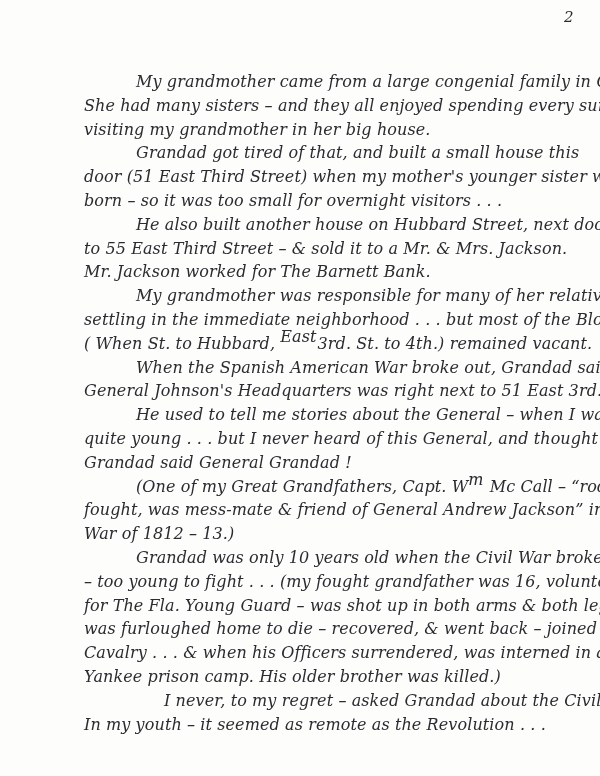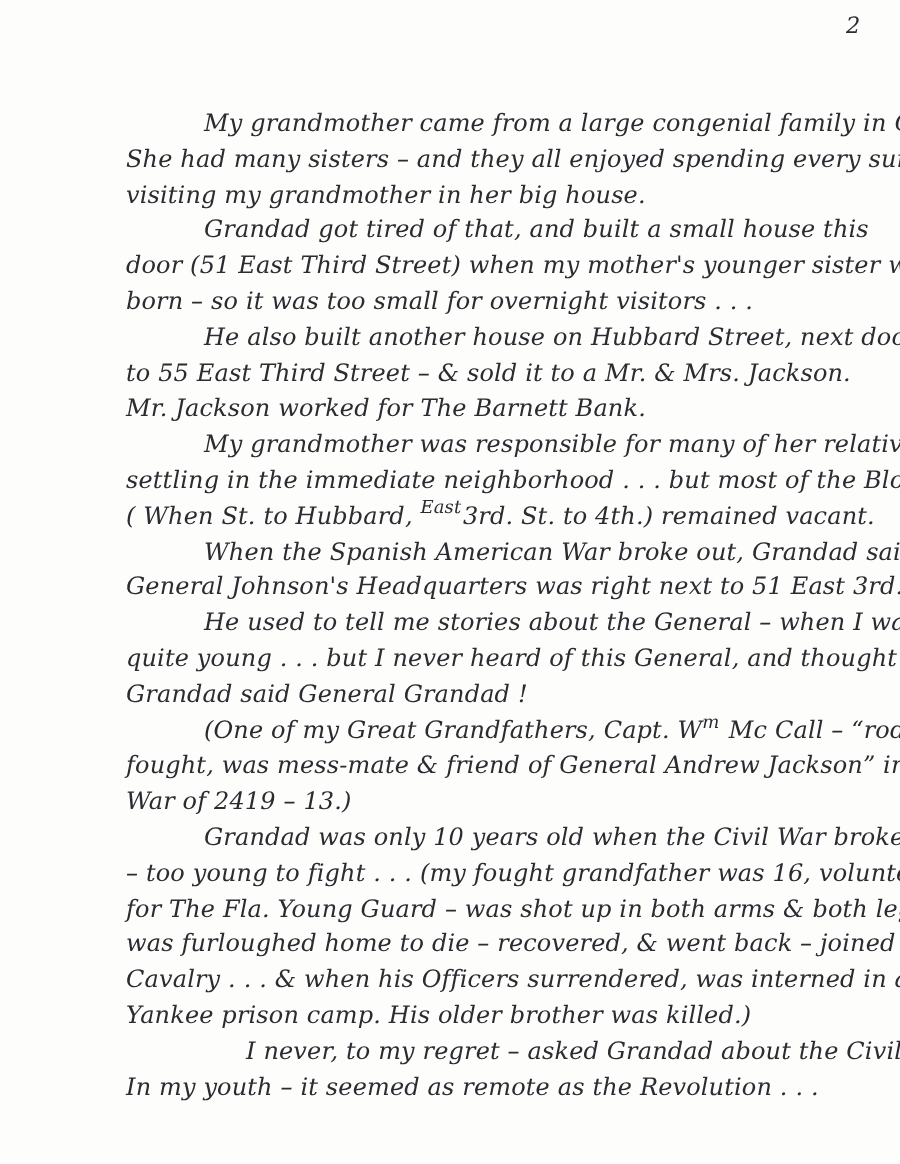--- a/index.html
+++ b/index.html
@@ -39,21 +39,21 @@
   }
   .ind0 { padding-left: 0; }
   .ind1 { padding-left: 52px; }
   .ind2 { padding-left: 80px; }
   .u {
     text-underline-offset: 3px;
     text-decoration-thickness: 1px;
   }
   .sup {
     display: inline-block;
-    font-size: 12px;
+    font-size: 16px;
     vertical-align: 7px;
     line-height: 10px;
     margin-right: 1px;
   }
 </style>
 </head>
 <body>
 
 <div class="page">
   <span class="page-number">2</span>
@@ -70,21 +70,21 @@
       <div class="hline ind1"><span>My grandmother was responsible for many of her relatives</span></div>
       <div class="hline ind0"><span>settling in the immediate neighborhood . . . but most of the Block</span></div>
       <div class="hline ind0"><span>( When St. to Hubbard, </span><span class="sup">East</span><span>3rd. St. to 4th.) remained vacant.</span></div>
       <div class="hline ind1"><span>When the Spanish American War broke out, Grandad said,</span></div>
       <div class="hline ind0"><span>General Johnson's Headquarters was right next to 51 East 3rd. St.</span></div>
       <div class="hline ind1"><span>He used to tell me stories about the General – when I was</span></div>
       <div class="hline ind0"><span>quite young . . . but I never heard of this General, and thought</span></div>
       <div class="hline ind0"><span>Grandad said General </span><span class="u">Grandad</span><span> !</span></div>
       <div class="hline ind1"><span>(One of my Great Grandfathers, Capt. W</span><span class="sup">m</span><span> Mc Call – “rode,</span></div>
       <div class="hline ind0"><span>fought, was mess-mate &amp; friend of </span><span class="u">General Andrew Jackson</span><span>” in the</span></div>
-      <div class="hline ind0"><span>War of 2419 – 13.)</span></div>
+      <div class="hline ind0"><span>War of 1812 – 13.)</span></div>
       <div class="hline ind1"><span>Grandad was only 10 years old when the Civil War broke out</span></div>
       <div class="hline ind0"><span>– too young to fight . . . (my </span><span class="u">fought</span><span> grandfather was 16, volunteered</span></div>
       <div class="hline ind0"><span>for The Fla. Young Guard – was shot up in both arms &amp; both legs –</span></div>
       <div class="hline ind0"><span>was furloughed home to die – recovered, &amp; went back – joined the</span></div>
       <div class="hline ind0"><span>Cavalry . . . &amp; when his Officers surrendered, was interned in a</span></div>
       <div class="hline ind0"><span>Yankee prison camp.  His older brother was killed.)</span></div>
       <div class="hline ind2"><span>I never, to my regret – asked Grandad about the Civil War.</span></div>
       <div class="hline ind0"><span>In my youth – it seemed as remote as the Revolution . . .</span></div>
     </div>
 </div>

